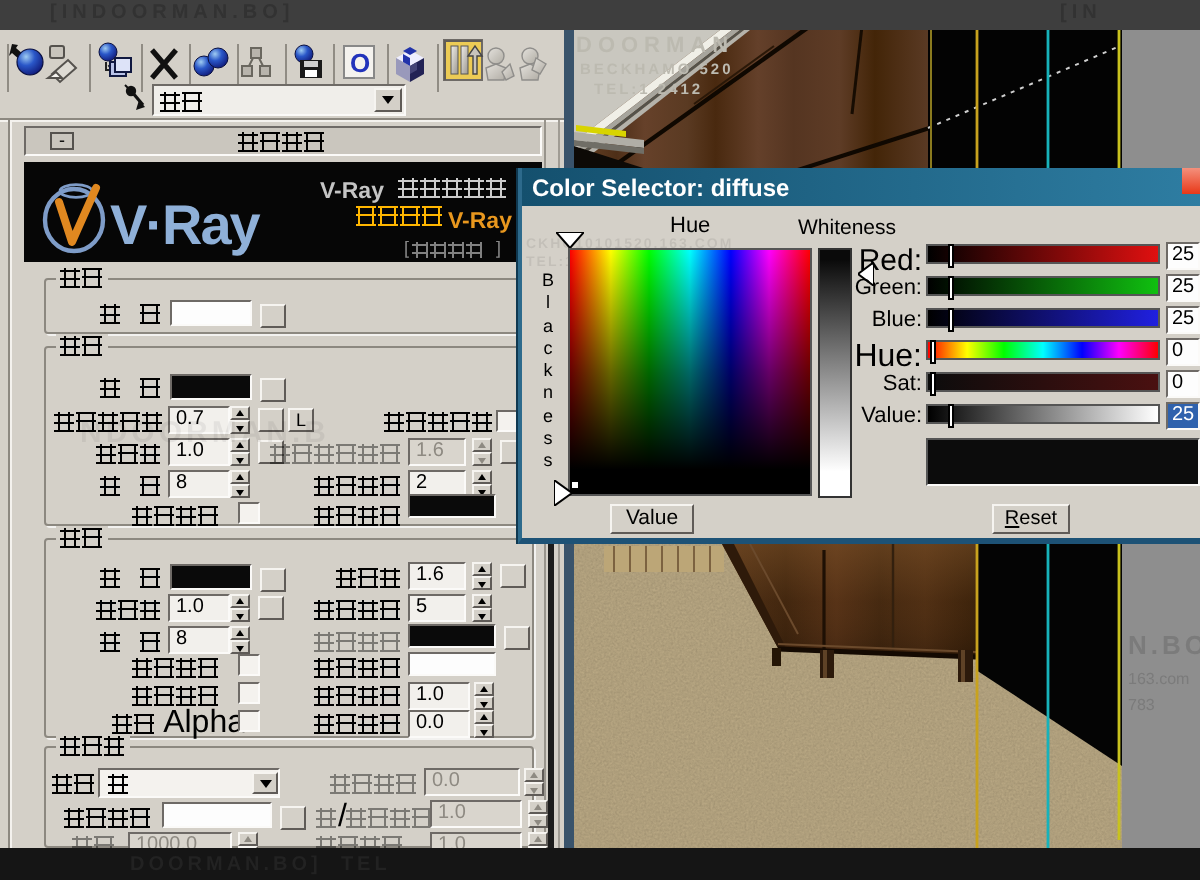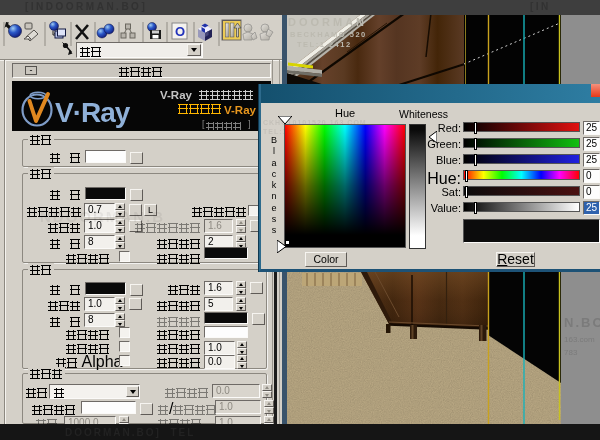--- a/index.html
+++ b/index.html
@@ -382,20 +382,21 @@
 <line x1="272.5" y1="0" x2="272.5" y2="405" stroke="#c8c21e" stroke-width="1.4"></line>
 
 <rect x="274" y="0" width="39" height="409" fill="#8e8e8e"></rect>
 <text x="277" y="312" font-size="13" font-weight="bold" fill="#7b7b7b" font-family="Liberation Sans" letter-spacing="2">N.BO</text>
 <text x="277" y="327" font-size="8" fill="#7b7b7b" font-family="Liberation Sans">163.com</text>
 <text x="277" y="340" font-size="8" fill="#7b7b7b" font-family="Liberation Sans">783</text>
 </svg>
 </div>
 <div class="ab" style="left:259px;top:84px;width:341px;height:188px;background:#d4d0c8;border-left:2px solid #2d6a8c;border-bottom:3px solid #1d5276;box-shadow:-1px 0 0 #0f3850">
 <div class="ab" style="left:0;top:0;width:339px;height:19px;background:linear-gradient(90deg,#14506e,#2e7da2)">
+<span style="position:absolute;left:5px;top:3px;font-size:12px;font-weight:bold;color:#fff">Color Selector: diffuse</span>
 <div style="position:absolute;left:330px;top:0px;width:11px;height:13px;background:linear-gradient(#f4907c,#e83818)"></div>
 </div>
 
 <span class="wm" style="left:2px;top:35px;font-size:7px;letter-spacing:1px;color:rgba(0,0,0,.08)">CKHO10101520.163.COM</span>
 <span class="wm" style="left:2px;top:44px;font-size:7px;letter-spacing:1px;color:rgba(0,0,0,.08)">TEL:1382412</span>
 
 <span style="position:absolute;left:74px;top:23px;font-size:11px;color:#000">Hue</span>
 <span style="position:absolute;left:138px;top:24px;font-size:10.5px;color:#000">Whiteness</span>
 
 <div style="position:absolute;left:8px;top:51px;width:10px;font-size:9px;line-height:11.3px;color:#000;text-align:center">B<br>l<br>a<br>c<br>k<br>n<br>e<br>s<br>s</div>
@@ -411,21 +412,21 @@
 <svg style="position:absolute;left:16px;top:156px" width="9" height="13">
         <polygon points="0,0 9,6.5 0,13" fill="#fff" stroke="#000"></polygon>
       </svg>
 
 <div style="position:absolute;left:148px;top:40px;width:17px;height:125px;border:1px solid #333;background:linear-gradient(#0a0a0a 4%,#fff 90%)"></div>
 
 <svg style="position:absolute;left:168px;top:47px" width="8" height="12">
         <polygon points="8,0 0,6 8,12" fill="#fff" stroke="#000"></polygon>
       </svg>
 </div>
-<span class="ab" style="right:139px;top:122px;font-size:11px;color:#000">Red:</span>
+<span class="ab" style="right:139px;top:122px;font-size:15px;color:#000">Red:</span>
 <div class="ab" style="left:463px;top:122px;width:117px;height:10px;border:1px solid #555;background:linear-gradient(90deg,#000,#e01010)"></div>
 <div class="ab" style="left:474px;top:122px;width:3px;height:12px;background:#fff;border:1px solid #000"></div>
 <div class="ab" style="left:583px;top:121px;width:17px;height:14px;border:1px solid;border-color:#6e6a66 #fbfaf8 #fbfaf8 #6e6a66;background:#fdfdfd;color:#000;font-size:10px;padding-left:2px;line-height:12px">25</div>
 <span class="ab" style="right:139px;top:138px;font-size:11px;color:#000">Green:</span>
 <div class="ab" style="left:463px;top:138px;width:117px;height:10px;border:1px solid #555;background:linear-gradient(90deg,#000,#10c010)"></div>
 <div class="ab" style="left:474px;top:138px;width:3px;height:12px;background:#fff;border:1px solid #000"></div>
 <div class="ab" style="left:583px;top:137px;width:17px;height:14px;border:1px solid;border-color:#6e6a66 #fbfaf8 #fbfaf8 #6e6a66;background:#fdfdfd;color:#000;font-size:10px;padding-left:2px;line-height:12px">25</div>
 <span class="ab" style="right:139px;top:154px;font-size:11px;color:#000">Blue:</span>
 <div class="ab" style="left:463px;top:154px;width:117px;height:10px;border:1px solid #555;background:linear-gradient(90deg,#000,#2020e0)"></div>
 <div class="ab" style="left:474px;top:154px;width:3px;height:12px;background:#fff;border:1px solid #000"></div>
@@ -436,17 +437,17 @@
 <div class="ab" style="left:583px;top:169px;width:17px;height:14px;border:1px solid;border-color:#6e6a66 #fbfaf8 #fbfaf8 #6e6a66;background:#fdfdfd;color:#000;font-size:10px;padding-left:2px;line-height:12px">0</div>
 <span class="ab" style="right:139px;top:186px;font-size:11px;color:#000">Sat:</span>
 <div class="ab" style="left:463px;top:186px;width:117px;height:10px;border:1px solid #555;background:linear-gradient(90deg,#0c0c0c,#4a1010)"></div>
 <div class="ab" style="left:465px;top:186px;width:3px;height:12px;background:#fff;border:1px solid #000"></div>
 <div class="ab" style="left:583px;top:185px;width:17px;height:14px;border:1px solid;border-color:#6e6a66 #fbfaf8 #fbfaf8 #6e6a66;background:#fdfdfd;color:#000;font-size:10px;padding-left:2px;line-height:12px">0</div>
 <span class="ab" style="right:139px;top:202px;font-size:11px;color:#000">Value:</span>
 <div class="ab" style="left:463px;top:202px;width:117px;height:10px;border:1px solid #555;background:linear-gradient(90deg,#000,#fff)"></div>
 <div class="ab" style="left:474px;top:202px;width:3px;height:12px;background:#fff;border:1px solid #000"></div>
 <div class="ab" style="left:583px;top:201px;width:17px;height:14px;border:1px solid;border-color:#6e6a66 #fbfaf8 #fbfaf8 #6e6a66;background:#2f62ad;color:#fff;font-size:10px;padding-left:2px;line-height:12px">25</div>
 <div class="ab" style="left:463px;top:219px;width:137px;height:24px;border:1px solid;border-color:#555 #fbfaf8 #fbfaf8 #555;background:#0c0c0c"></div>
-<div class="btn" style="left:305px;top:252px;width:42px;height:15px;line-height:13px;font-size:10.5px">Color</div>
-<div class="btn" style="left:496px;top:252px;width:39px;height:15px;line-height:13px;font-size:14px"><u>R</u>eset</div>
+<div class="btn" style="left:305px;top:252px;width:42px;height:15px;line-height:13px;font-size:10.5px">Value</div>
+<div class="btn" style="left:496px;top:252px;width:39px;height:15px;line-height:13px;font-size:10px"><u>R</u>eset</div>
 <div class="ab" style="left:0;top:424px;width:600px;height:16px;background:#151515">
       <span class="ab" style="left:65px;top:3px;font-size:10px;letter-spacing:2px;color:#222222;font-weight:bold">DOORMAN.BO]&nbsp;&nbsp;TEL</span>
     </div>
 </div>
 </body></html>

